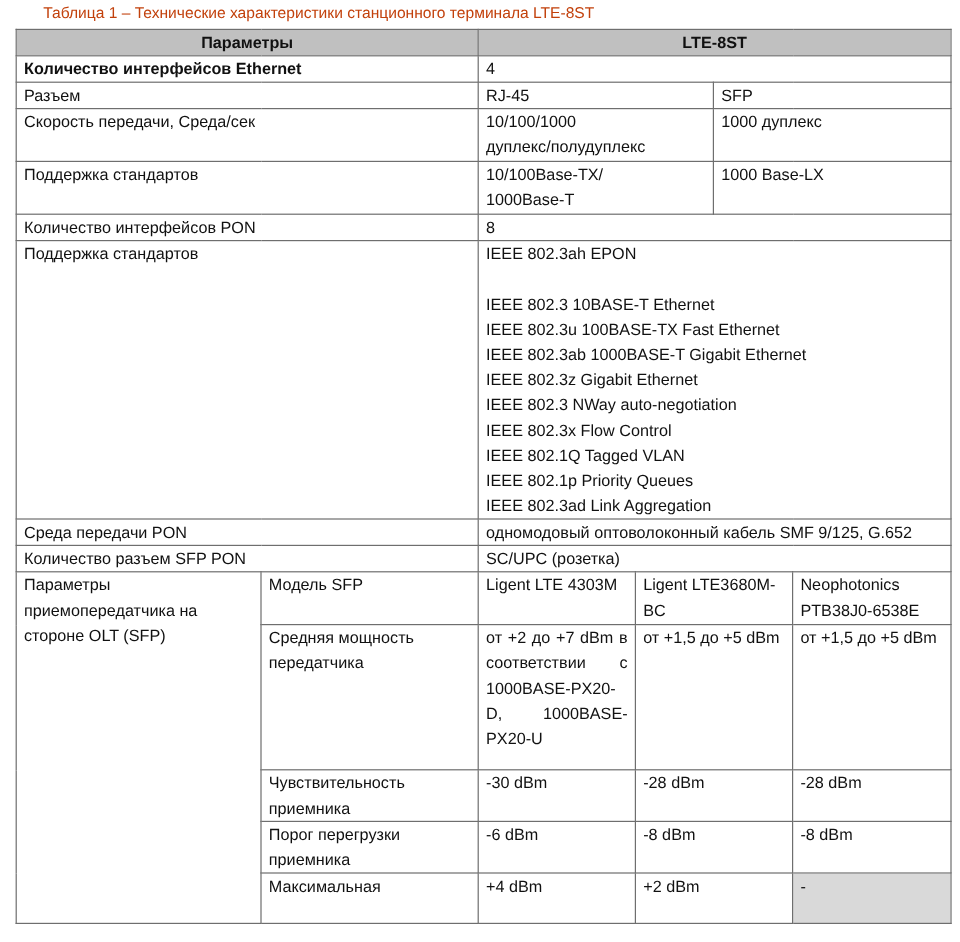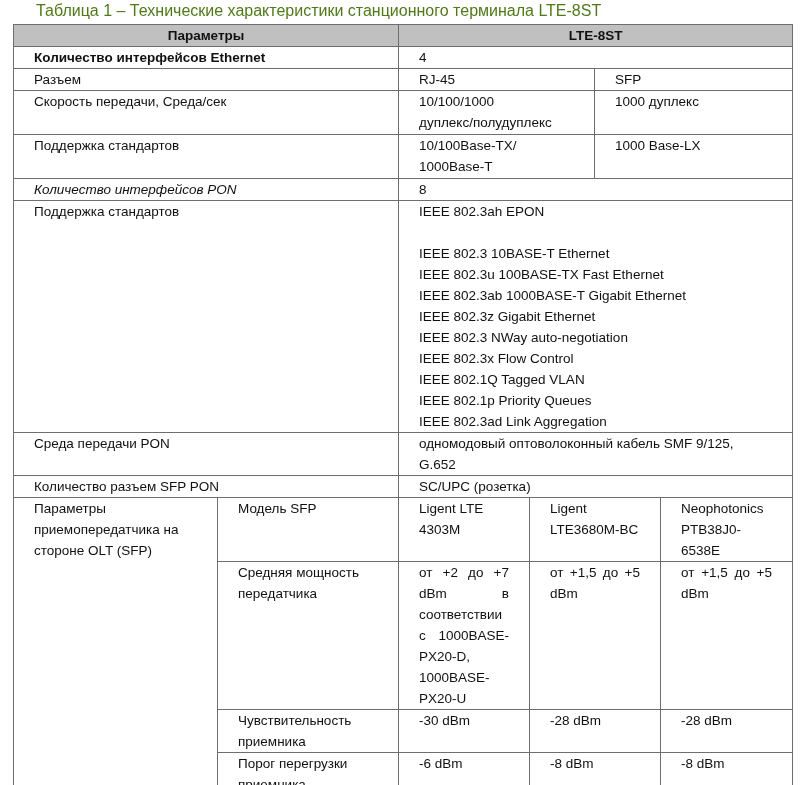--- a/index.html
+++ b/index.html
@@ -3,37 +3,37 @@
 <meta charset="utf-8">
 <style>
   html, body { margin: 0; padding: 0; background: #ffffff; }
   body {
     width: 800px; height: 785px; overflow: hidden; position: relative;
     font-family: "Liberation Sans", "DejaVu Sans", sans-serif;
     font-size: 13.5px; color: #111; line-height: 21px;
   }
   .caption {
     position: absolute; left: 36px; top: 1px;
-    font-size: 16px; line-height: 20px; color: #4d7c0f;
+    font-size: 13px; line-height: 20px; color: #c2410c;
   }
   table.spec {
     position: absolute; left: 13px; top: 24px;
     border-collapse: collapse; table-layout: fixed;
     width: 779px;
   }
   table.spec td {
     border: 1.5px solid #6e6e6e;
-    padding: 0 20px; vertical-align: top;
+    padding: 0 6px; vertical-align: top;
     font-size: 13.5px; line-height: 21px;
     overflow: hidden;
   }
   .hdr td { background: #c0c0c0; font-weight: bold; text-align: center; height: 20px; }
   .bold { font-weight: bold; }
   .c { text-align: left; }
-  .ital { font-style: italic; }
+  .ital { }
   .justify { text-align: justify; text-align-last: left; }
   .grey { background: #d9d9d9; }
   .stdlist div { white-space: nowrap; }
   .gap { height: 21px; }
 </style>
 </head>
 <body>
 
 <div class="caption">Таблица 1 – Технические характеристики станционного терминала LTE-8ST</div>
 

